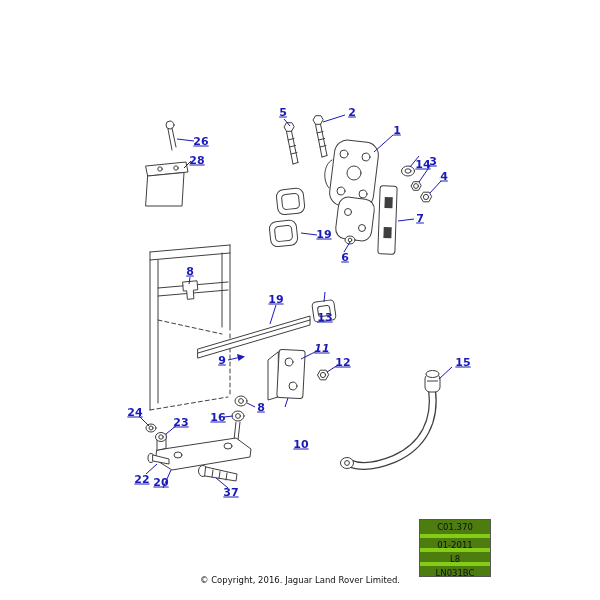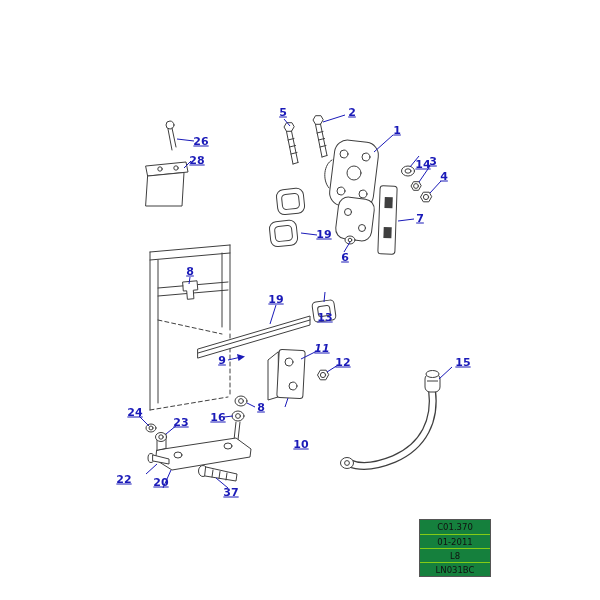--- a/index.html
+++ b/index.html
@@ -28,27 +28,27 @@
     line-height: 1;
     cursor: pointer;
     white-space: nowrap;
   }
   .copyright {
     position:absolute; left:0; right:0; top:575px;
     text-align:center; font-size:8.5px; color:#111;
   }
   .refbox {
     position:absolute; left:419px; top:519px; width:72px;
-    border:1px solid #555; background:#15803d;
+    border:1px solid #555; background:#4d7c0f;
   }
   .refrow {
     height:14px; line-height:14px; text-align:center;
     font-size:8.5px; color:#111;
   }
-  .refrow + .refrow { border-top:1px solid #84cc16; }
+  .refrow + .refrow { border-top:4px solid #84cc16; }
 </style>
 </head>
 <body>
 
 <div class="stage">
 
   <svg width="600" height="600" viewBox="0 0 600 600">
 
     <g class="ln">
       <path d="M150,252 L230,245"></path>
@@ -251,26 +251,27 @@
       <div class="callout" style="left: 325px; top: 287px; margin-top: 30px;">13</div>
       <div class="callout" style="left: 222px; top: 360px;">9</div>
       <div class="callout" style="left: 322px; top: 348px; font-style: italic;">11</div>
       <div class="callout" style="left: 343px; top: 362px;">12</div>
       <div class="callout" style="left: 301px; top: 412px; margin-top: 32px;">10</div>
       <div class="callout" style="left: 261px; top: 407px;">8</div>
       <div class="callout" style="left: 218px; top: 417px;">16</div>
       <div class="callout" style="left: 455px; top: 362px; margin-left: 8px;">15</div>
       <div class="callout" style="left: 135px; top: 412px;">24</div>
       <div class="callout" style="left: 181px; top: 422px;">23</div>
-      <div class="callout" style="left: 124px; top: 479px; text-align: right;">22</div>
+      <div class="callout" style="left: 142px; top: 479px; text-align: right;">22</div>
       <div class="callout" style="left: 161px; top: 482px;">20</div>
       <div class="callout" style="left: 231px; top: 492px;">37</div>
     </div>
 
   <div class="refbox">
     <div class="refrow">C01.370</div>
     <div class="refrow">01-2011</div>
     <div class="refrow">L8</div>
     <div class="refrow">LN031BC</div>
   </div>
 
+  <div class="copyright">© Copyright, 2016. Jaguar Land Rover Limited.</div>
 
 </div>
 
 </body></html>

